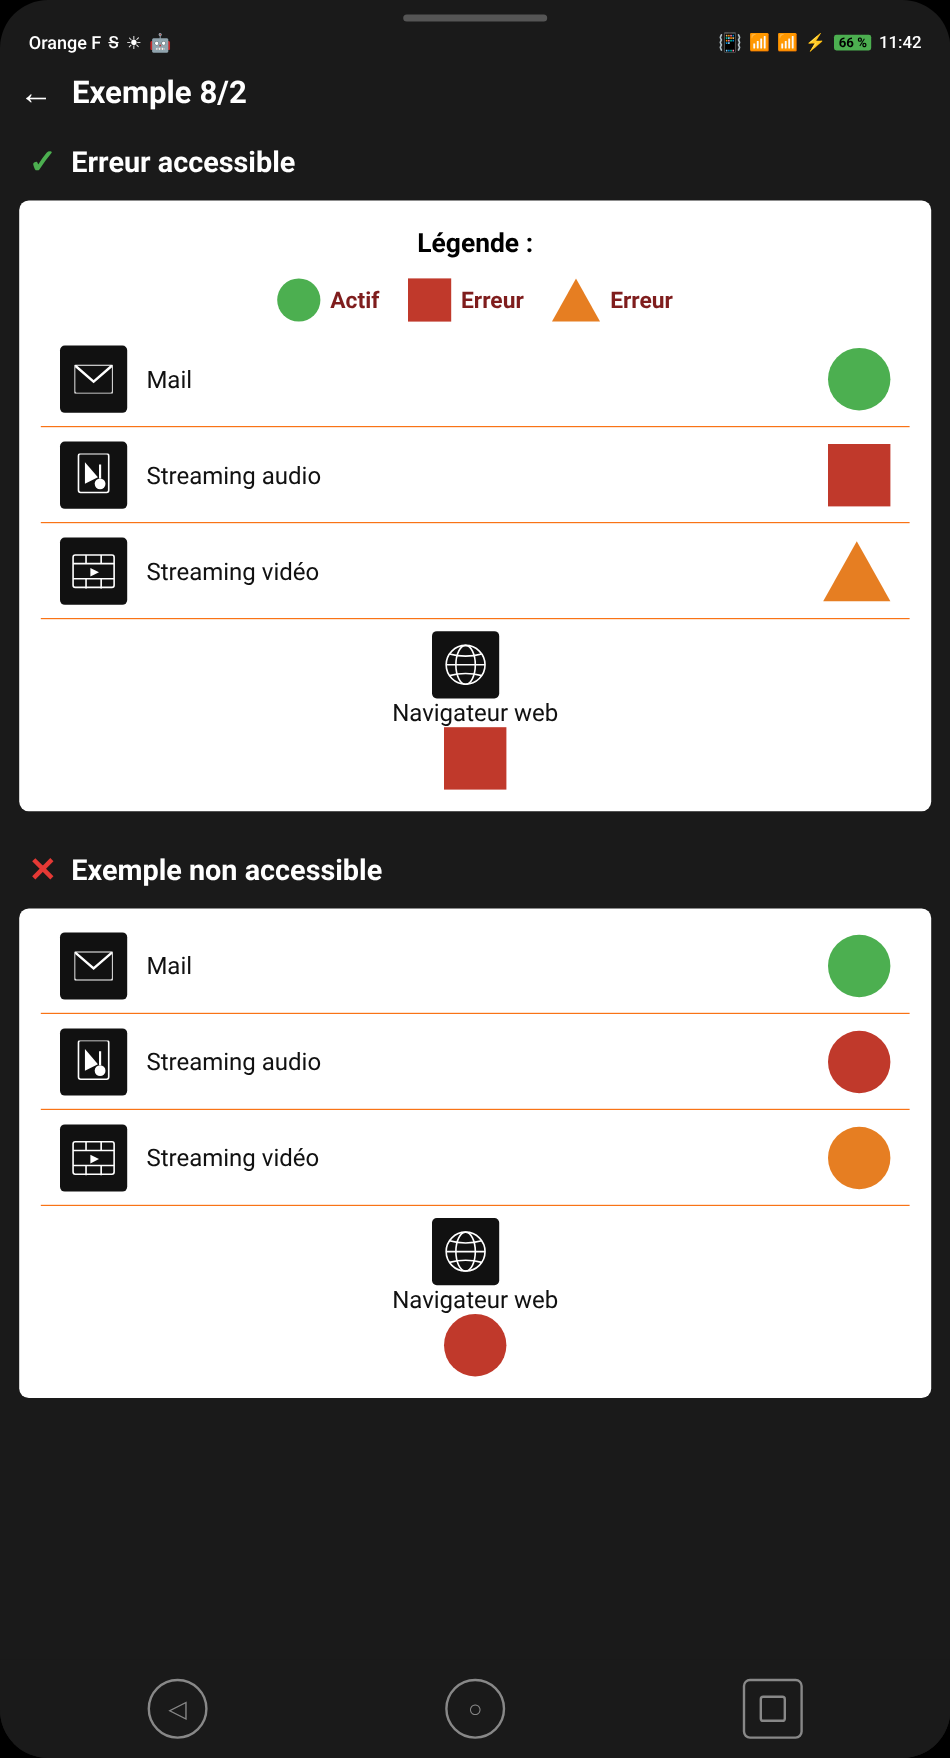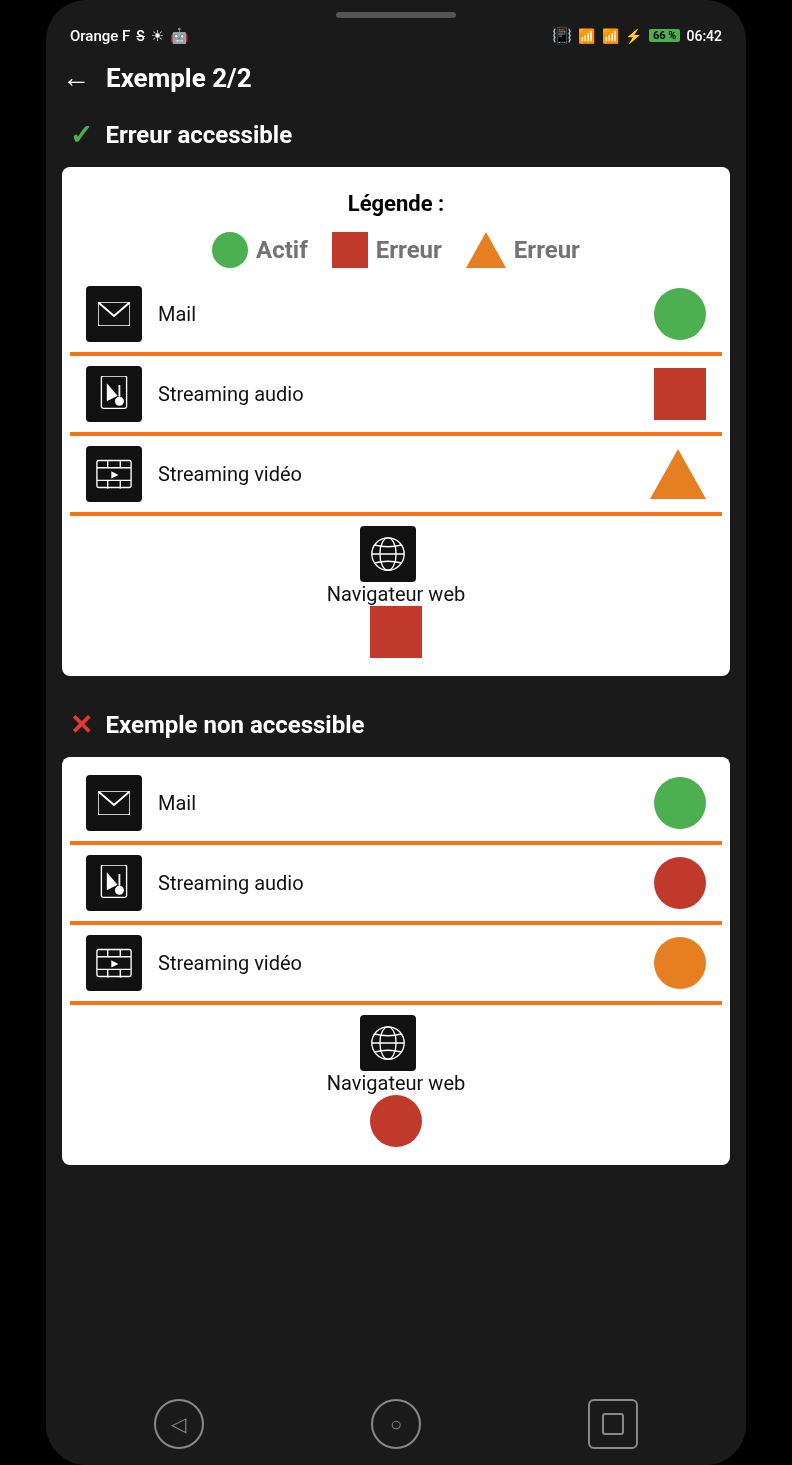--- a/index.html
+++ b/index.html
@@ -6,21 +6,21 @@
     body {
       background: #000;
       width: 792px;
       min-height: 1465px;
       font-family: 'Roboto', Arial, sans-serif;
       display: flex;
       flex-direction: column;
       align-items: center;
     }
     .phone-container {
-      width: 700px;
+      width: 792px;
       min-height: 1465px;
       background: #1a1a1a;
       display: flex;
       flex-direction: column;
       position: relative;
       border-radius: 40px;
       overflow: hidden;
     }
     
     .top-bar-indicator {
@@ -98,21 +98,21 @@
       color: #e53935;
       font-size: 28px;
       font-weight: bold;
     }
     
     .card {
       background: #fff;
       margin: 0 16px 24px;
       border-radius: 8px;
       overflow: hidden;
-      padding: 8px 8px;
+      padding: 8px 18px;
     }
     
     .legend-section {
       padding: 16px 24px 8px;
       text-align: center;
     }
     .legend-title {
       font-size: 22px;
       font-weight: bold;
       color: #000;
@@ -123,23 +123,23 @@
       justify-content: center;
       align-items: center;
       gap: 24px;
     }
     .legend-item {
       display: flex;
       align-items: center;
       gap: 8px;
     }
     .legend-label {
-      font-size: 24px;
-      font-weight: bold;
-      color: #737373;
+      font-size: 19px;
+      font-weight: bold;
+      color: #7f1d1d;
     }
     
     .circle-green {
       width: 36px;
       height: 36px;
       border-radius: 50%;
       background: #4CAF50;
       flex-shrink: 0;
     }
     .circle-green-large {
@@ -175,21 +175,21 @@
       border-left: 28px solid transparent;
       border-right: 28px solid transparent;
       border-bottom: 50px solid #e67e22;
       flex-shrink: 0;
     }
     
     .list-row {
       display: flex;
       align-items: center;
       padding: 10px 16px;
-      border-bottom: 4px solid #f97316;
+      border-bottom: 1px solid #f97316;
       min-height: 80px;
     }
     .list-row:last-child {
       border-bottom: none;
       flex-direction: column;
     }
     .row-icon {
       width: 56px;
       height: 56px;
       background: #111;
@@ -285,27 +285,27 @@
       <span style="text-decoration: line-through; font-size:14px;">S</span>
       <span>☀</span>
       <span>🤖</span>
     </div>
     <div class="status-right">
       <span style="font-size:16px;">📳</span>
       <span>📶</span>
       <span>📶</span>
       <span>⚡</span>
       <span class="battery-badge">66 %</span>
-      <span>06:42</span>
+      <span>11:42</span>
     </div>
   </div>
 
   <div class="app-header">
     <span class="back-arrow">←</span>
-    <span class="header-title">Exemple 2/2</span>
+    <span class="header-title">Exemple 8/2</span>
   </div>
 
   <div class="section-title">
     <span class="check-icon">✓</span>
     <span class="section-title-text">Erreur accessible</span>
   </div>
 
   <div class="card">
 
     <div class="legend-section">

